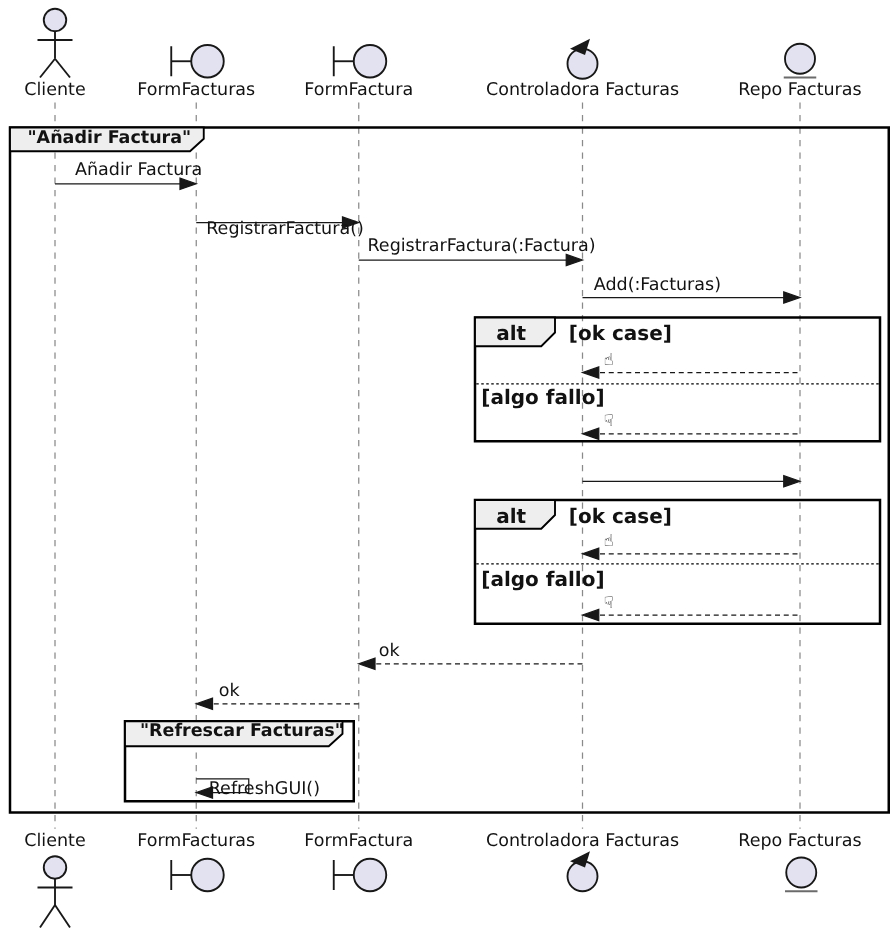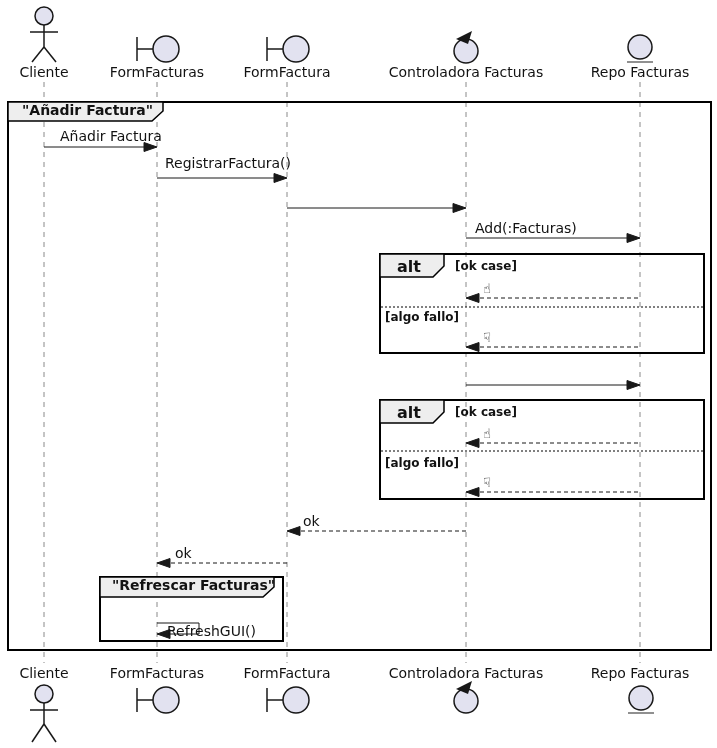--- a/index.html
+++ b/index.html
@@ -27,21 +27,21 @@
   .frame-title {
     font-weight:bold;
     font-size:14px;
   }
   .alt-op {
     font-weight:bold;
     font-size:16px;
   }
   .guard {
     font-weight:bold;
-    font-size:12px;
+    font-size:16px;
   }
   .hand {
     font-size:13px;
     color:#1a1a1a;
   }
   .msg { font-size:14px; }
 </style>
 </head>
 <body>
 
@@ -178,21 +178,22 @@
   <div class="txt plabel" style="left:44px;  top:65px;">Cliente</div>
   <div class="txt plabel" style="left:157px; top:65px;">FormFacturas</div>
   <div class="txt plabel" style="left:287px; top:65px;">FormFactura</div>
   <div class="txt plabel" style="left:466px; top:65px;">Controladora Facturas</div>
   <div class="txt plabel" style="left:640px; top:65px;">Repo Facturas</div>
 
   <div class="txt frame-title" style="left:22px;  top:103px;">"Añadir Factura"</div>
   <div class="txt frame-title" style="left:112px; top:578px;">"Refrescar Facturas"</div>
 
   <div class="txt msg" style="left:60px;  top:129px;">Añadir Factura</div>
-  <div class="txt msg" style="left:165px; top:156px;">RegistrarFactura()</div>
+  <div class="txt msg" style="left:165px; top:176px;">RegistrarFactura()</div>
+  <div class="txt msg" style="left:294px; top:190px;">RegistrarFactura(:Factura)</div>
   <div class="txt msg" style="left:475px; top:221px;">Add(:Facturas)</div>
   <div class="txt msg" style="left:303px; top:514px;">ok</div>
   <div class="txt msg" style="left:175px; top:546px;">ok</div>
   <div class="txt msg" style="left:167px; top:624px;">RefreshGUI()</div>
 
   <div class="txt alt-op" style="left:397px; top:259px;">alt</div>
   <div class="txt guard" style="left:455px; top:259px;">[ok case]</div>
   <div class="txt hand" style="left:483px; top:281px;">☝</div>
   <div class="txt guard" style="left:385px; top:310px;">[algo fallo]</div>
   <div class="txt hand" style="left:483px; top:330px;">☟</div>

